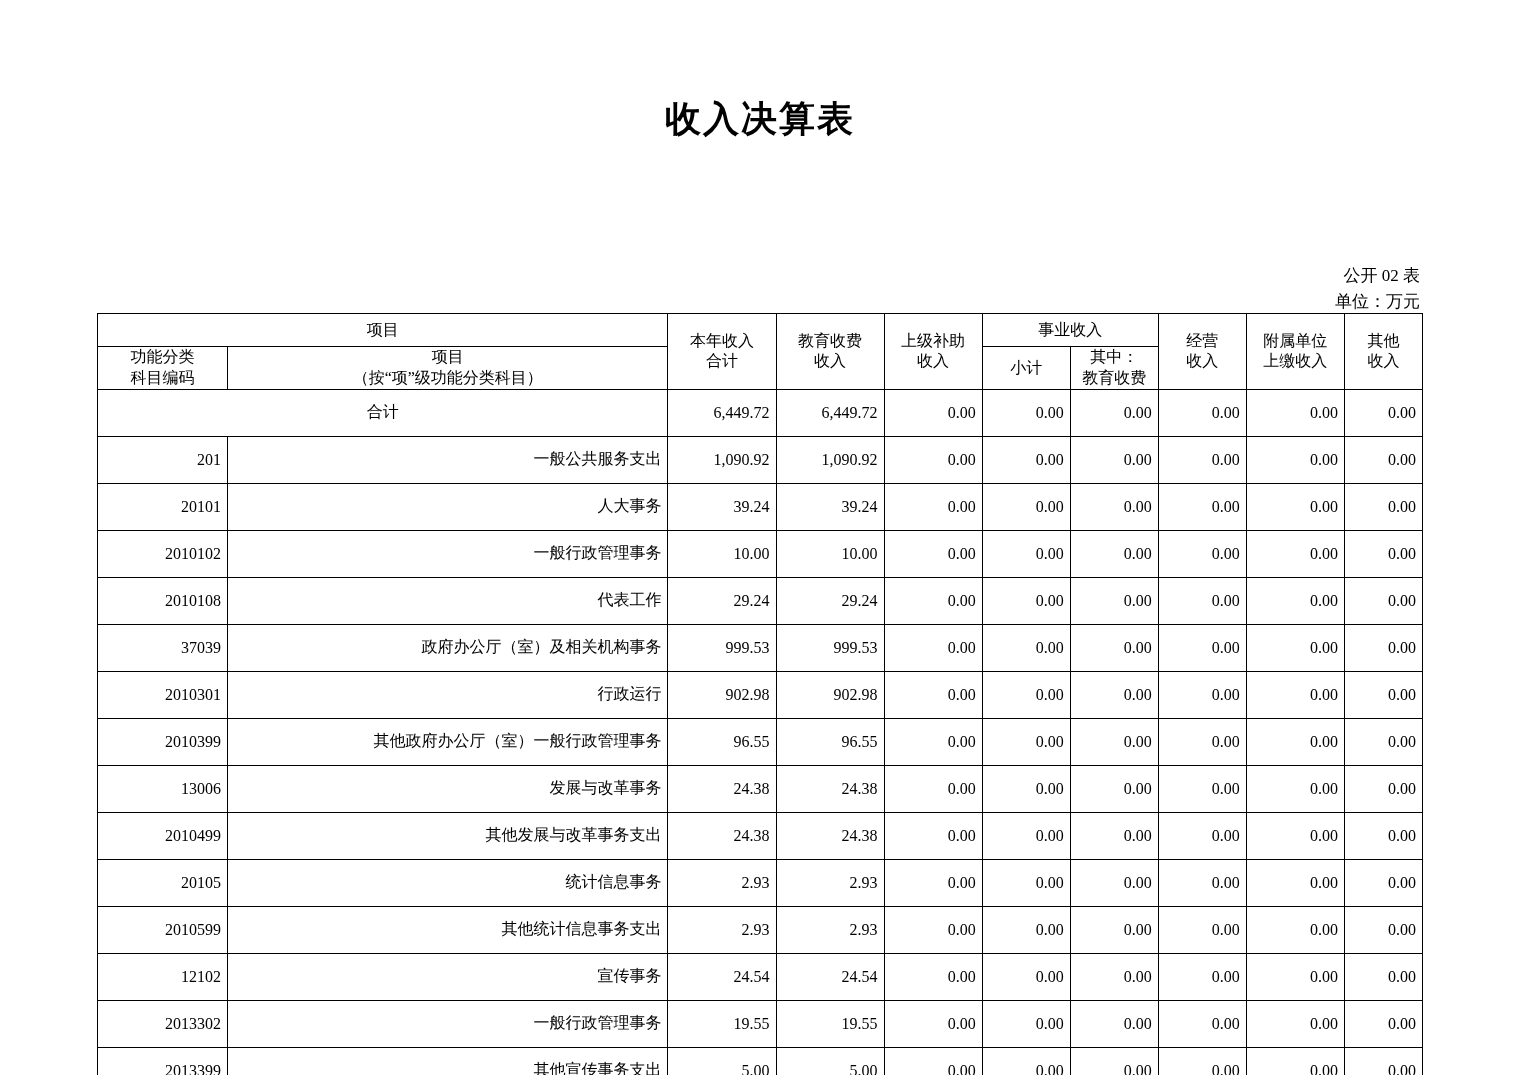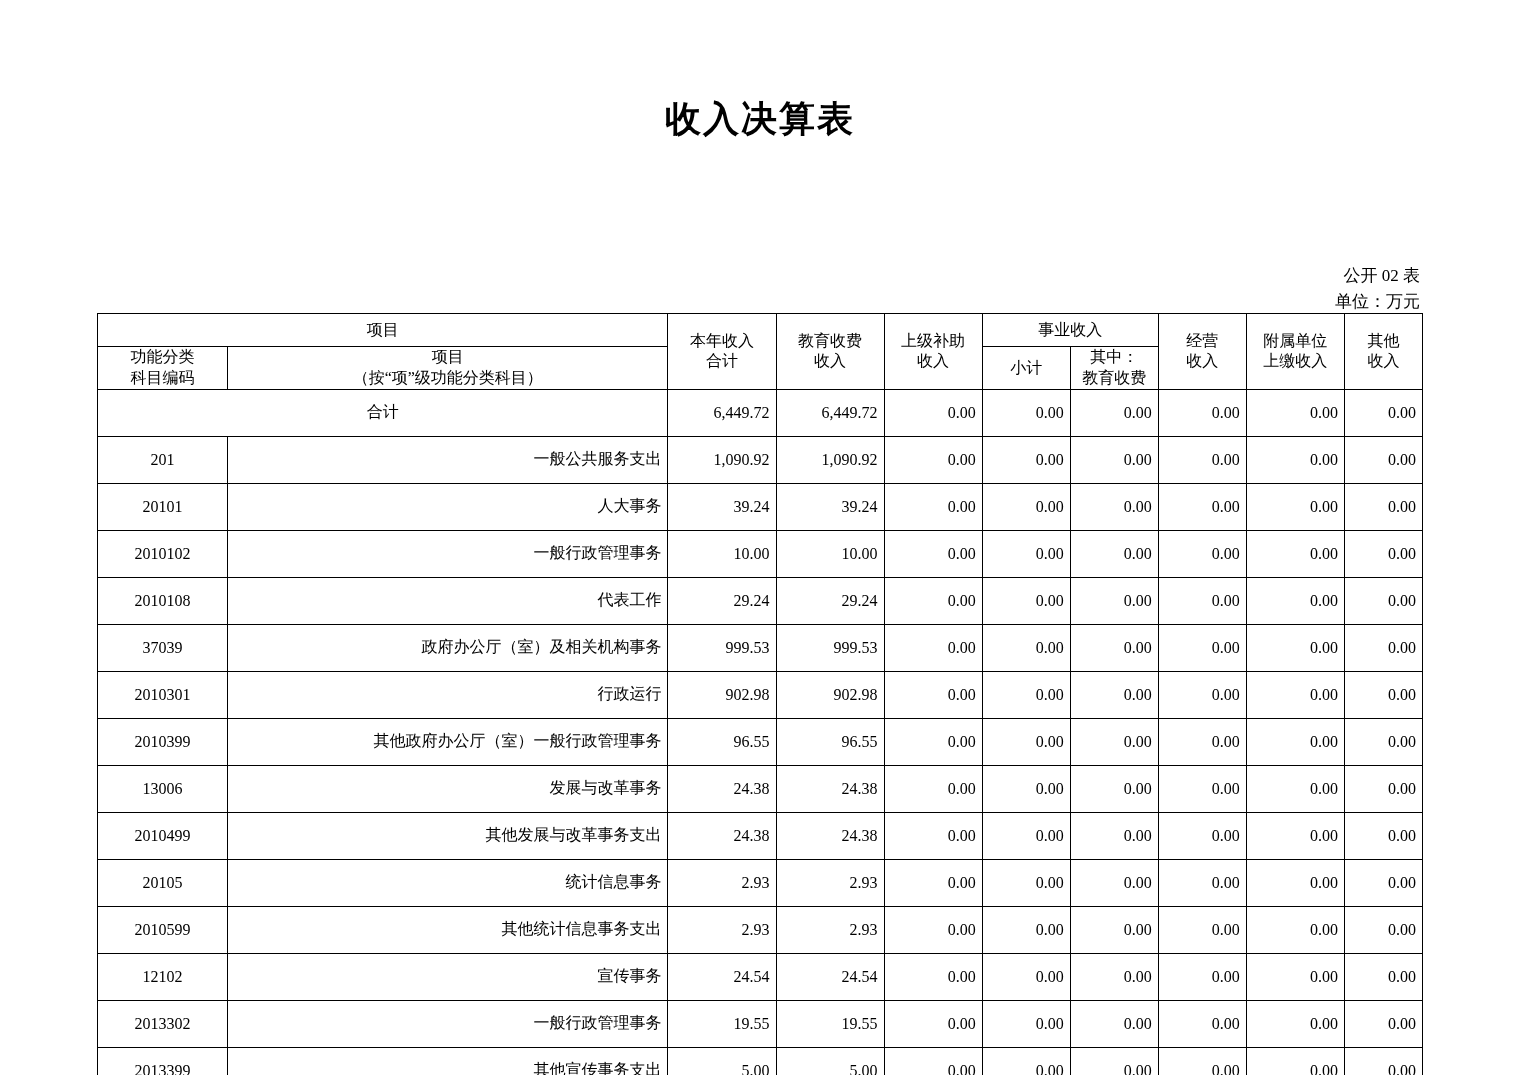--- a/index.html
+++ b/index.html
@@ -62,21 +62,21 @@
   }
   .hdr {
     text-align: center;
     vertical-align: middle;
     font-size: 17px;
     line-height: 1.25;
     height: 32px;
   }
   .hdr-2line { line-height: 1.3; }
   .row-label-code {
-    text-align: center;
+    text-align: right;
     vertical-align: middle;
     height: 46px;
   }
   .row-label-name {
     text-align: right;
     vertical-align: middle;
     padding-left: 20px;
   }
   .num {
     text-align: right;

